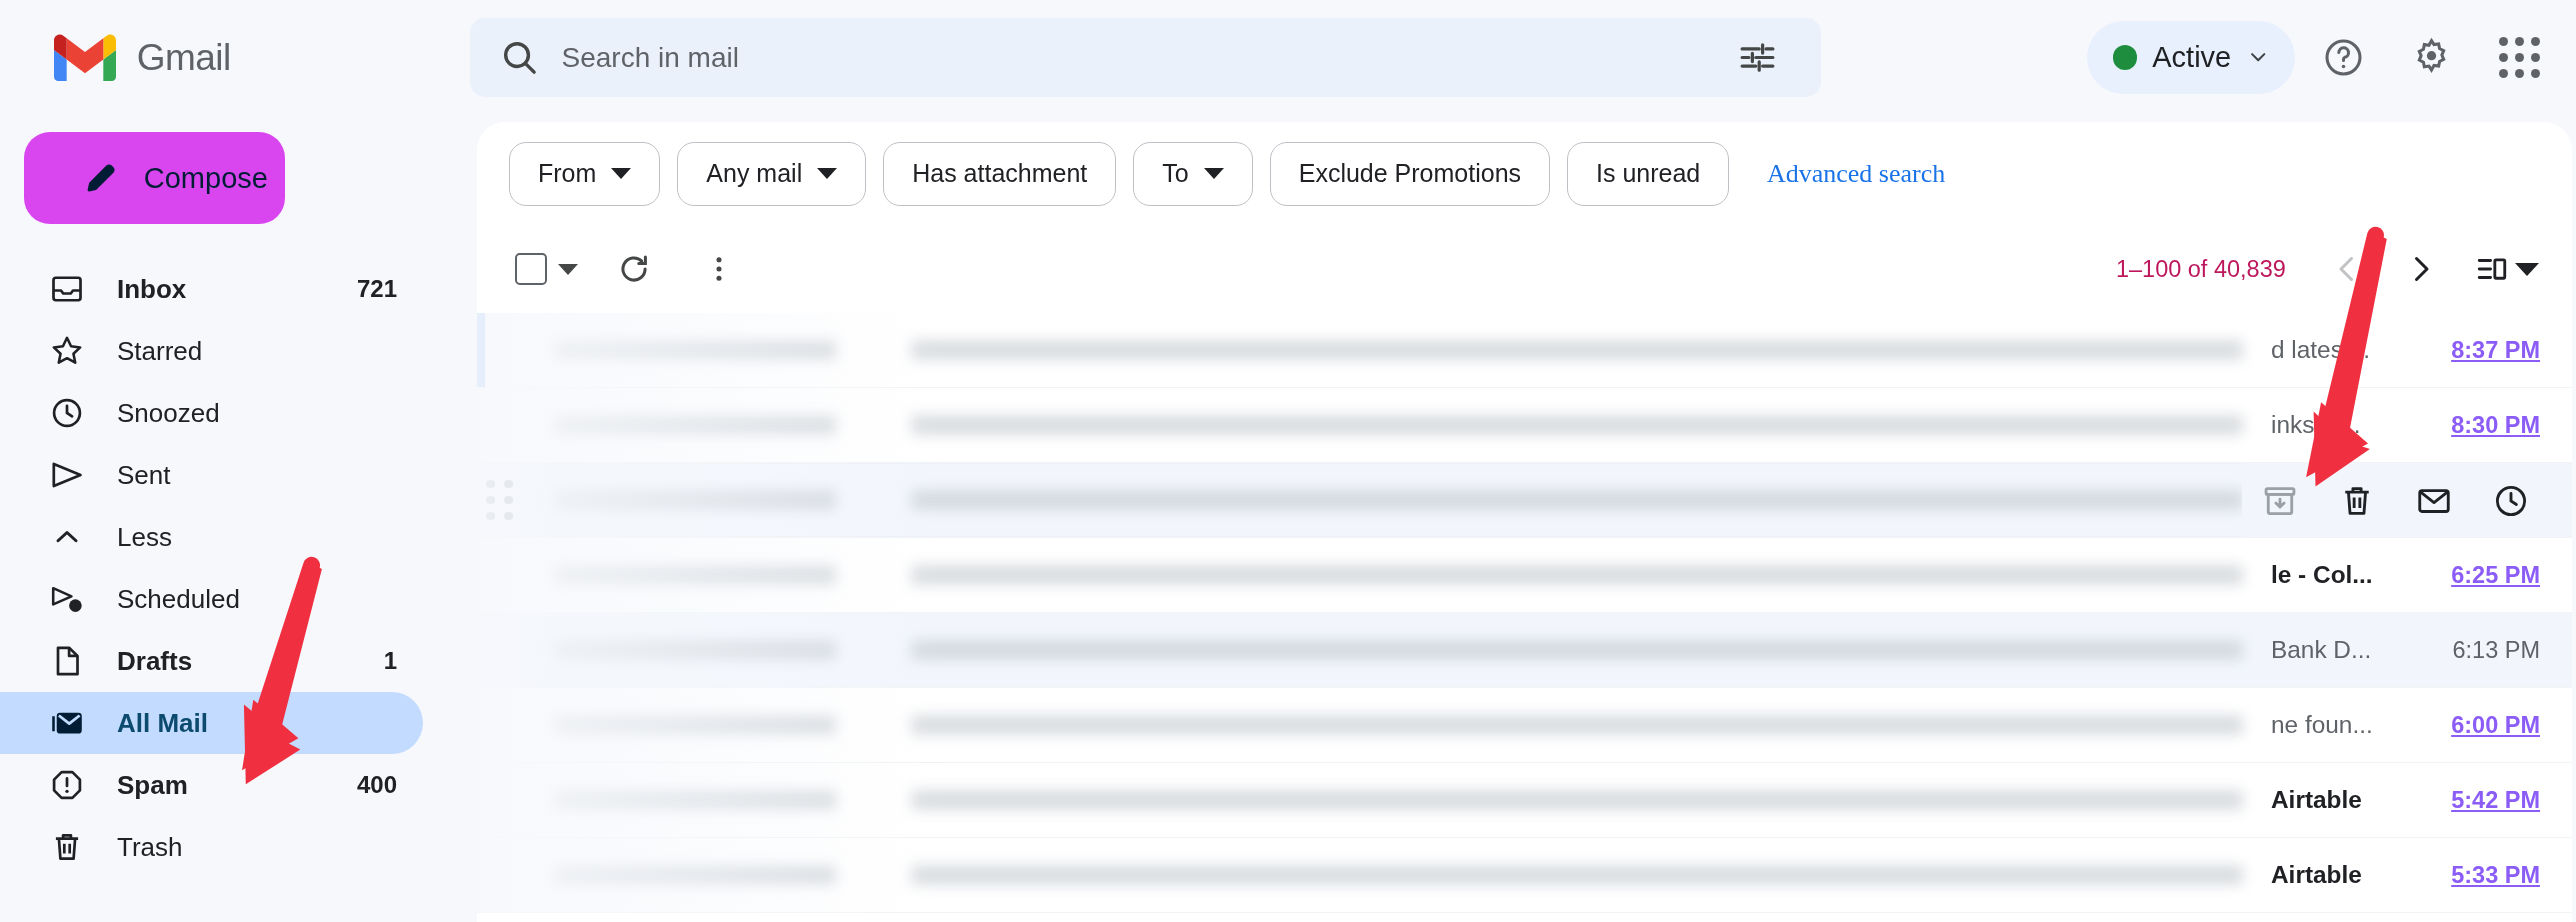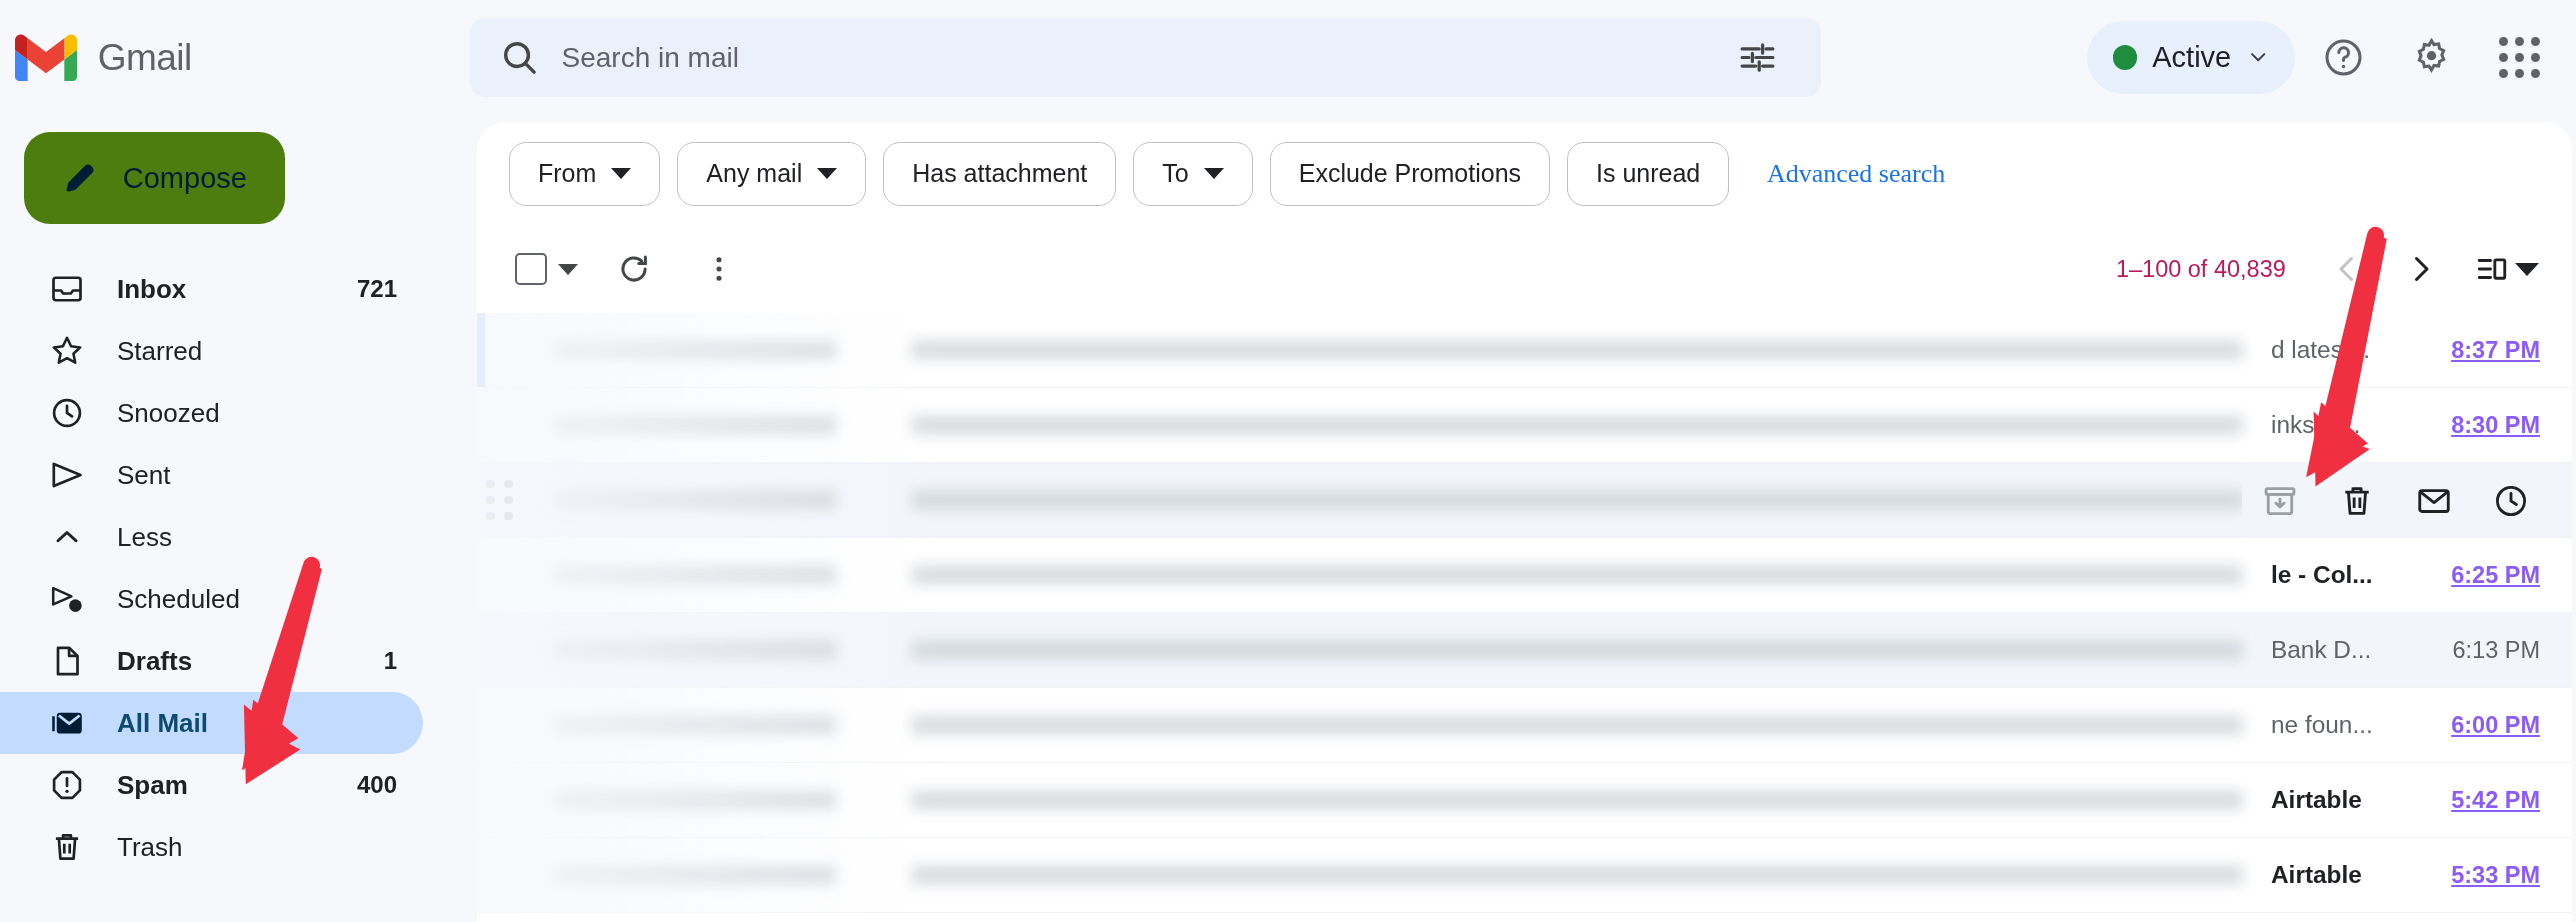--- a/index.html
+++ b/index.html
@@ -12,21 +12,21 @@
   }
   .app { position: relative; width: 2576px; height: 923px; }
 
   
   .topbar {
     position: absolute; top: 0; left: 0; width: 2576px; height: 115px;
     display: flex; align-items: center;
   }
   .brand {
     width: 470px; height: 115px;
-    display: flex; align-items: center; padding-left: 15px; gap: 20.7px;
+    display: flex; align-items: center; padding-left: 54px; gap: 20.7px;
   }
   .gmail-logo { width: 62px; height: 47px; flex: 0 0 auto; }
   .brand-name {
     font-size: 37px; color: #5f6368; letter-spacing: -0.5px;
     font-weight: 400; line-height: 1;
   }
 
   .searchwrap { position: relative; width: 1351px; }
   .searchbox {
     height: 79px; background: #eaf1fb; border-radius: 15px;
@@ -65,22 +65,22 @@
   .apps-grid i { display: block; width: 9.4px; height: 9.4px; border-radius: 50%; background: #5f6368; }
 
   
   .sidebar {
     position: absolute; left: 0; top: 115px; width: 470px; height: 808px;
     background: #f6f8fc; padding-top: 0;
   }
   .compose-btn {
     margin: 17px 0 0 24.4px;
     width: 261px; height: 92px; border-radius: 26px;
-    background: #4d7c0f; border: 0; cursor: pointer;
-    display: flex; align-items: center; gap: 24.4px; padding-left: 38px;
+    background: #d946ef; border: 0; cursor: pointer;
+    display: flex; align-items: center; gap: 24.4px; padding-left: 59px;
     color: #001d35;
   }
   .compose-label { font-size: 29px; color: #001d35; }
 
   .nav { margin-top: 34px; padding-right: 47px; }
   .nav-item {
     height: 62px; display: flex; align-items: center;
     padding-left: 49px; padding-right: 26px;
     border-top-right-radius: 31px; border-bottom-right-radius: 31px;
     cursor: pointer; color: #202124; gap: 32px;

